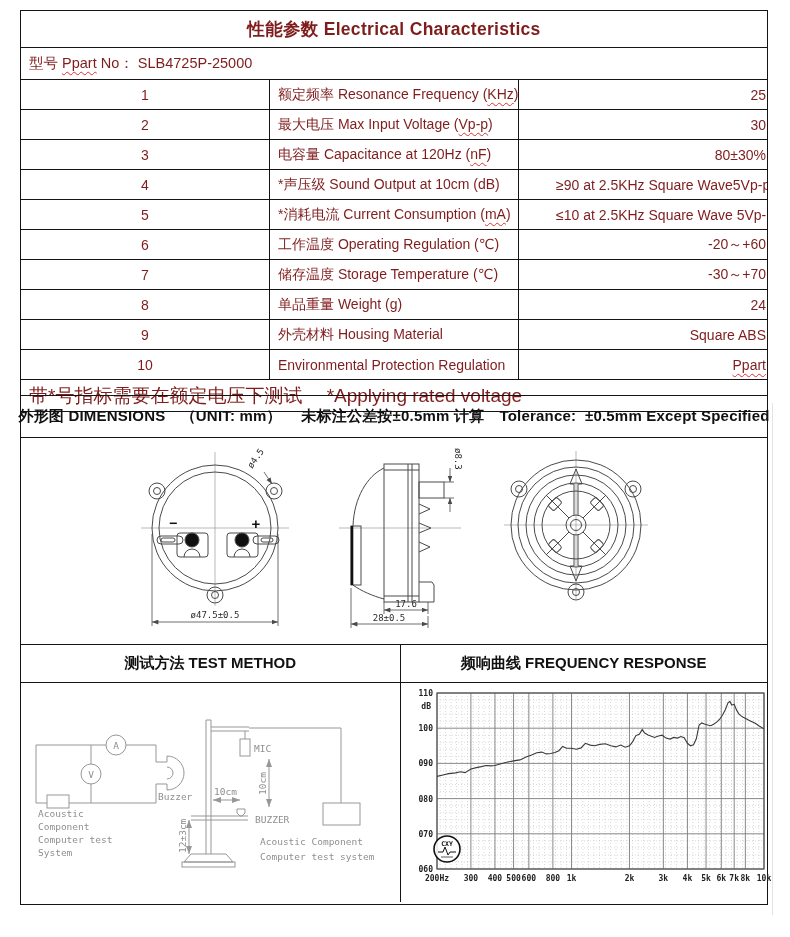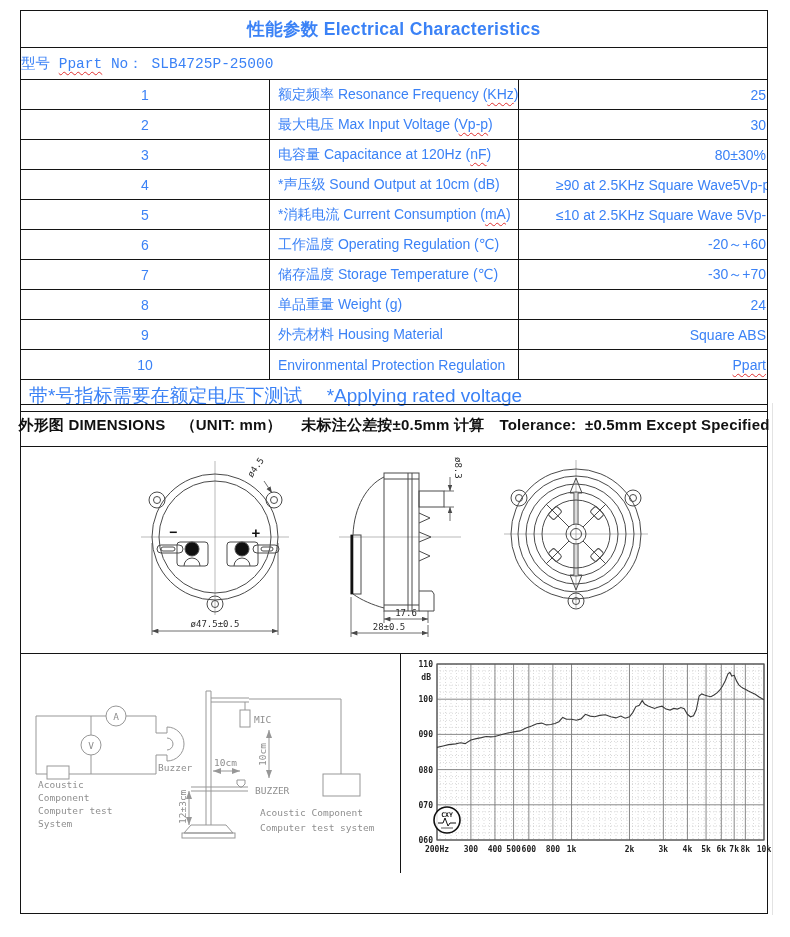--- a/index.html
+++ b/index.html
@@ -1,32 +1,32 @@
 <!DOCTYPE html>
 <html><head>
 <meta charset="utf-8">
 <style>
   html,body{margin:0;padding:0;background:#fff;}
   #page{position:relative;width:790px;height:937px;background:#fff;
         font-family:"Liberation Sans","DejaVu Sans",sans-serif;color:#111;}
 
   
   #elec{position:absolute;left:20px;top:10px;width:748px;border-collapse:collapse;table-layout:fixed;}
-  #elec td{border:1.5px solid #141414;font-size:14px;color:#3b82f6;overflow:hidden;white-space:nowrap;}
+  #elec td{border:1.5px solid #141414;font-size:14px;color:#7f1d1d;overflow:hidden;white-space:nowrap;}
   #elec td.title{height:34px;text-align:center;font-size:17.5px;font-weight:600;letter-spacing:.3px;}
-  #elec td.partno{height:29px;padding-left:0;font-size:14.5px;font-family:Liberation Mono, monospace;}
+  #elec td.partno{height:29px;padding-left:8px;font-size:14.5px;}
   #elec td.num{width:93px;text-align:center;height:27px;}
   #elec td.lab{width:370px;padding-left:8px;}
   #elec td.val{width:285px;text-align:right;padding-left:37px;}
   #elec td.foot{height:29px;padding-left:8px;font-size:19px;}
   .wavy{text-decoration:underline;text-decoration-style:wavy;text-decoration-color:#e03030;
         text-decoration-thickness:1px;text-underline-offset:2.5px;}
 
   
-  #box{position:absolute;left:20px;top:404px;width:748px;height:510px;border:1.5px solid #141414;box-sizing:border-box;}
+  #box{position:absolute;left:20px;top:395px;width:748px;height:510px;border:1.5px solid #141414;box-sizing:border-box;}
   #dims-hdr{height:41px;border-bottom:1.5px solid #141414;display:flex;align-items:center;justify-content:center;
             font-size:15px;font-weight:600;letter-spacing:.2px;white-space:pre;}
   #strip{height:206px;border-bottom:1.5px solid #141414;}
   #hdr2{height:37px;border-bottom:1.5px solid #141414;display:flex;}
   #hdr2 .cell{display:flex;align-items:center;justify-content:center;font-size:15px;font-weight:600;}
   #hdr2 .l{width:378.5px;border-right:1.5px solid #141414;}
   #hdr2 .r{flex:1;}
   #content{display:flex;height:218.5px;}
   #content .l{width:378.5px;border-right:1.5px solid #141414;}
   #content .r{flex:1;}
@@ -237,20 +237,24 @@
               <circle class="s" cx="612" cy="51" r="3.5"></circle>
           </g>
           <g>
             <circle class="s" cx="555" cy="154" r="8"></circle>
               <circle class="s" cx="555" cy="154" r="3.5"></circle>
           </g>
         </g>
       </svg>
     </div>
 
+    <div id="hdr2">
+      <div class="cell l">测试方法  TEST METHOD</div>
+      <div class="cell r">频响曲线  FREQUENCY RESPONSE</div>
+    </div>
 
     <div id="content">
 
       <div class="l">
         <svg width="378" height="218" viewBox="0 0 378 218">
           <defs>
             <marker id="gE" markerWidth="9" markerHeight="7" refX="8" refY="3" orient="auto">
                 <path d="M0,0 L8,3 L0,6 Z" fill="#979797"></path>
               </marker>
             <marker id="gS" markerWidth="9" markerHeight="7" refX="0" refY="3" orient="auto">

